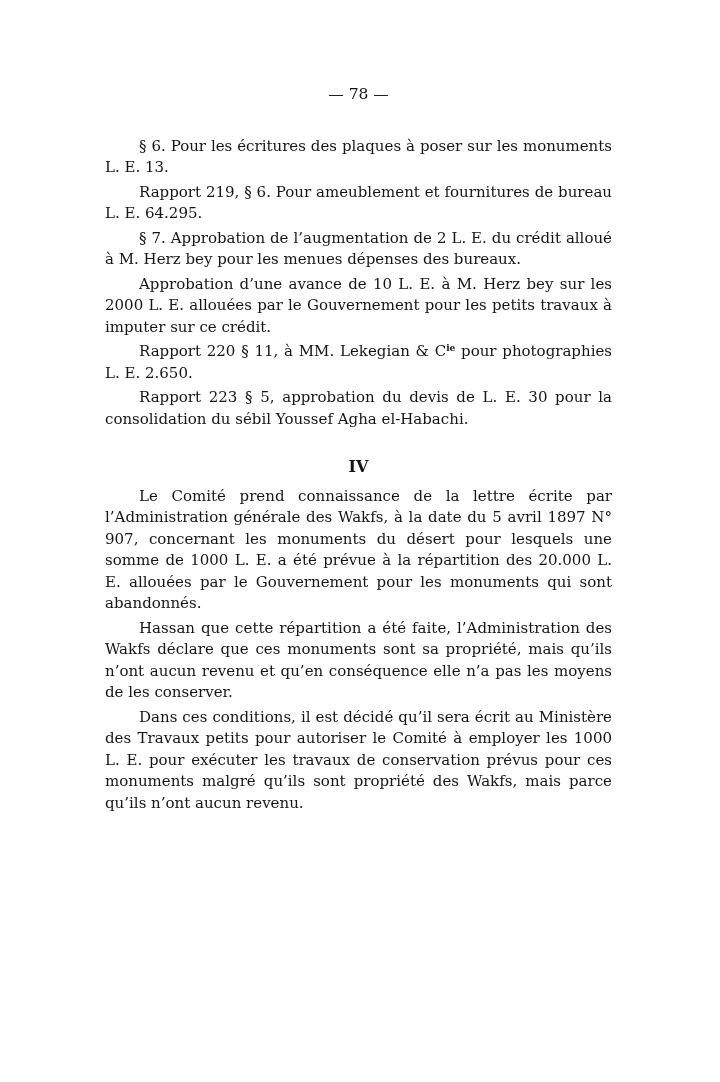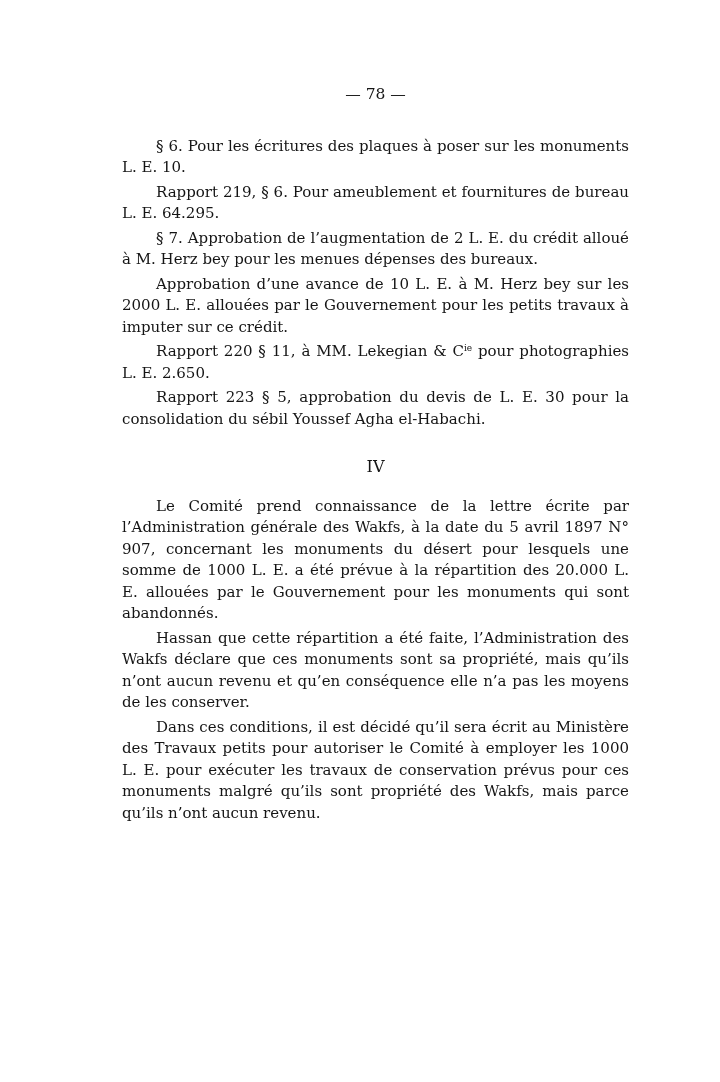--- a/index.html
+++ b/index.html
@@ -1,34 +1,34 @@
 <!DOCTYPE html>
 <html><head>
 <meta charset="utf-8">
 <style>
   html, body { margin: 0; padding: 0; background: #ffffff; }
   body { width: 720px; height: 1082px; position: relative; overflow: hidden; }
   .page {
-    position: absolute; left: 122px; top: 84px; width: 507px;
+    position: absolute; left: 105px; top: 84px; width: 507px;
     font-family: "DejaVu Serif", "Liberation Serif", serif;
     font-size: 15px; color: #151515; line-height: 21.5px;
   }
   .folio { text-align: center; font-size: 15.5px; margin-bottom: 30px; }
   p { margin: 0 0 8px 0; text-indent: 34px; text-align: justify; }
   p.tight { margin-bottom: 3px; }
-  .heading { text-align: center; font-weight: normal; font-size: 16px; margin: 26px 0 18px 0; text-indent: 0; }
-  sup { font-size: 9px; vertical-align: 5px; line-height: 0; }
+  .heading { text-align: center; font-weight: bold; font-size: 16px; margin: 26px 0 8px 0; text-indent: 0; }
+  sup { font-size: 9px; vertical-align: 5px; line-height: 0; font-weight: bold; }
 </style>
 </head>
 <body>
 
 <div class="page">
   <div class="folio">— 78 —</div>
 
-  <p class="tight">§ 6. Pour les écritures des plaques à poser sur les monuments L. E. 10.</p>
+  <p class="tight">§ 6. Pour les écritures des plaques à poser sur les monuments L. E. 13.</p>
   <p class="tight">Rapport 219, § 6. Pour ameublement et fournitures de bureau L. E. 64.295.</p>
   <p class="tight">§ 7. Approbation de l’augmentation de 2 L. E. du crédit alloué à M. Herz bey pour les menues dépenses des bureaux.</p>
   <p class="tight">Approbation d’une avance de 10 L. E. à M. Herz bey sur les 2000 L. E. allouées par le Gouvernement pour les petits travaux à imputer sur ce crédit.</p>
   <p class="tight"><span>Rapport 220 § 11, à MM. Lekegian &amp; C</span><sup>ie</sup><span> pour photographies L. E. 2.650.</span></p>
   <p class="tight">Rapport 223 § 5, approbation du devis de L. E. 30 pour la consolidation du sébil Youssef Agha el-Habachi.</p>
 
   <div class="heading">IV</div>
 
   <p class="tight">Le Comité prend connaissance de la lettre écrite par l’Administration générale des Wakfs, à la date du 5 avril 1897 N° 907, concernant les monuments du désert pour lesquels une somme de 1000 L. E. a été prévue à la répartition des 20.000 L. E. allouées par le Gouvernement pour les monuments qui sont abandonnés.</p>
   <p class="tight">Hassan que cette répartition a été faite, l’Administration des Wakfs déclare que ces monuments sont sa propriété, mais qu’ils n’ont aucun revenu et qu’en conséquence elle n’a pas les moyens de les conserver.</p>

